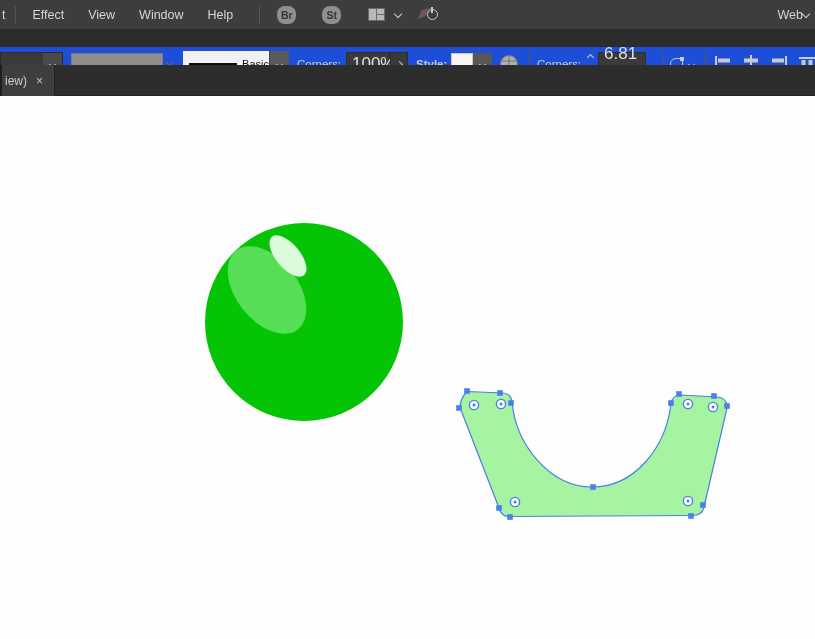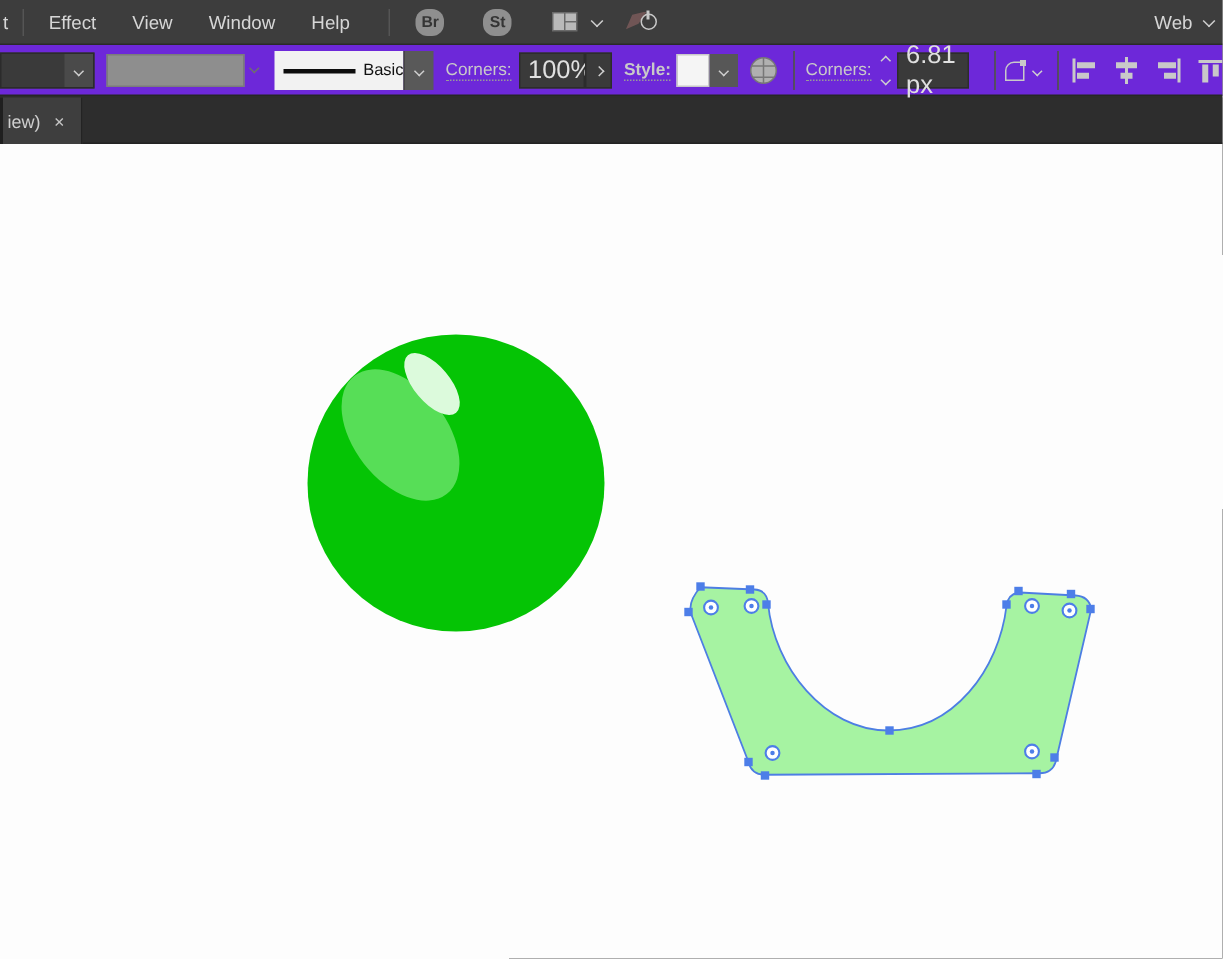--- a/index.html
+++ b/index.html
@@ -33,26 +33,26 @@
   .menubar .chev{ margin:0 0 2px 10px; }
   .gpu-icon{ position:relative; width:22px; height:18px; margin-left:16px; }
   .gpu-feather{ position:absolute; left:0; top:2px; width:14px; height:12px;
     background:#9a6a6a; opacity:.55;
     clip-path:polygon(0 100%, 30% 20%, 100% 0, 60% 70%); }
   .gpu-power{ position:absolute; right:1px; top:3px; width:11px; height:11px;
     border:1.6px solid #c9c9c9; border-radius:50%; }
   .gpu-power::after{ content:""; position:absolute; left:3.2px; top:-3px;
     width:1.8px; height:6px; background:#c9c9c9; }
   .workspace{ margin-left:auto; display:flex; align-items:center; padding-right:6px; }
-  .workspace .label{ margin-right:8px; }
+  .workspace .label{ }
 
   
   .controlbar{
-    position:absolute; left:0; top:30px; width:815px; height:34px;
-    background:#6d28d9; border-bottom:1px solid #262626; color:#c9c9c9;
+    position:absolute; left:0; top:47px; width:815px; height:34px;
+    background:#1d4ed8; border-bottom:1px solid #262626; color:#c9c9c9;
   }
   .controlbar .ctl-label{ position:absolute; top:11px; font-size:11.5px;
     color:#c9c9c9; border-bottom:1px dotted #9a9a9a; line-height:12px; cursor:default; }
   .fill-dd{ position:absolute; left:0; top:5px; width:63px; height:24px;
     background:#3a3a3a; border:1px solid #2b2b2b; display:flex; }
   .fill-dd .swatch-area{ flex:1; }
   .fill-dd .dd-btn{ width:19px; background:#4a4a4a; display:flex;
     align-items:center; justify-content:center; }
   .stroke-swatch{ position:absolute; left:71px; top:6px; width:92px; height:22px;
     background:#8e8e8e; border:1px solid #7b7b7b; }

